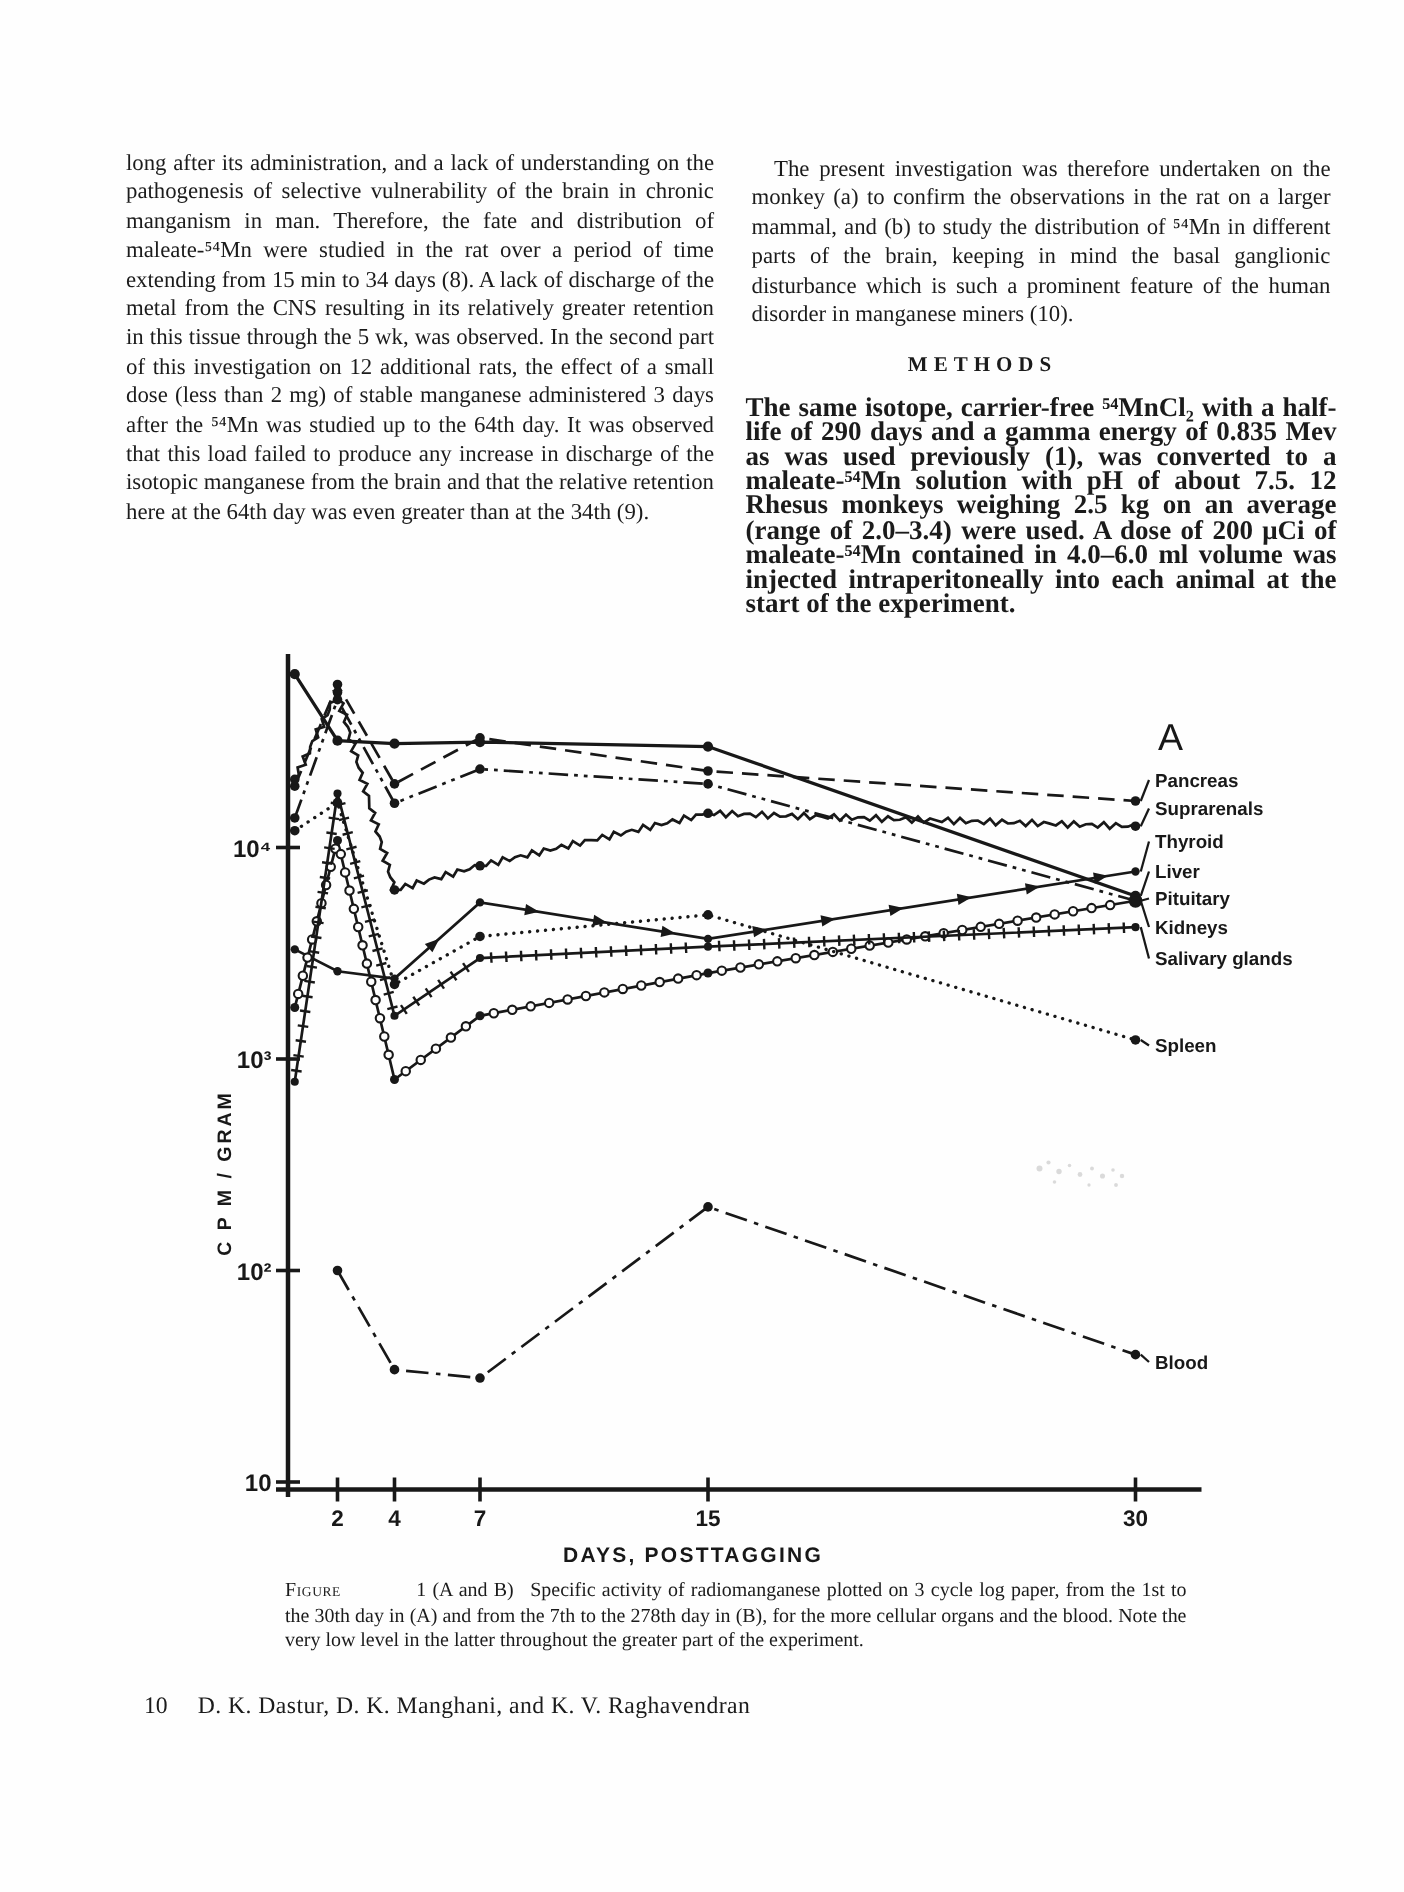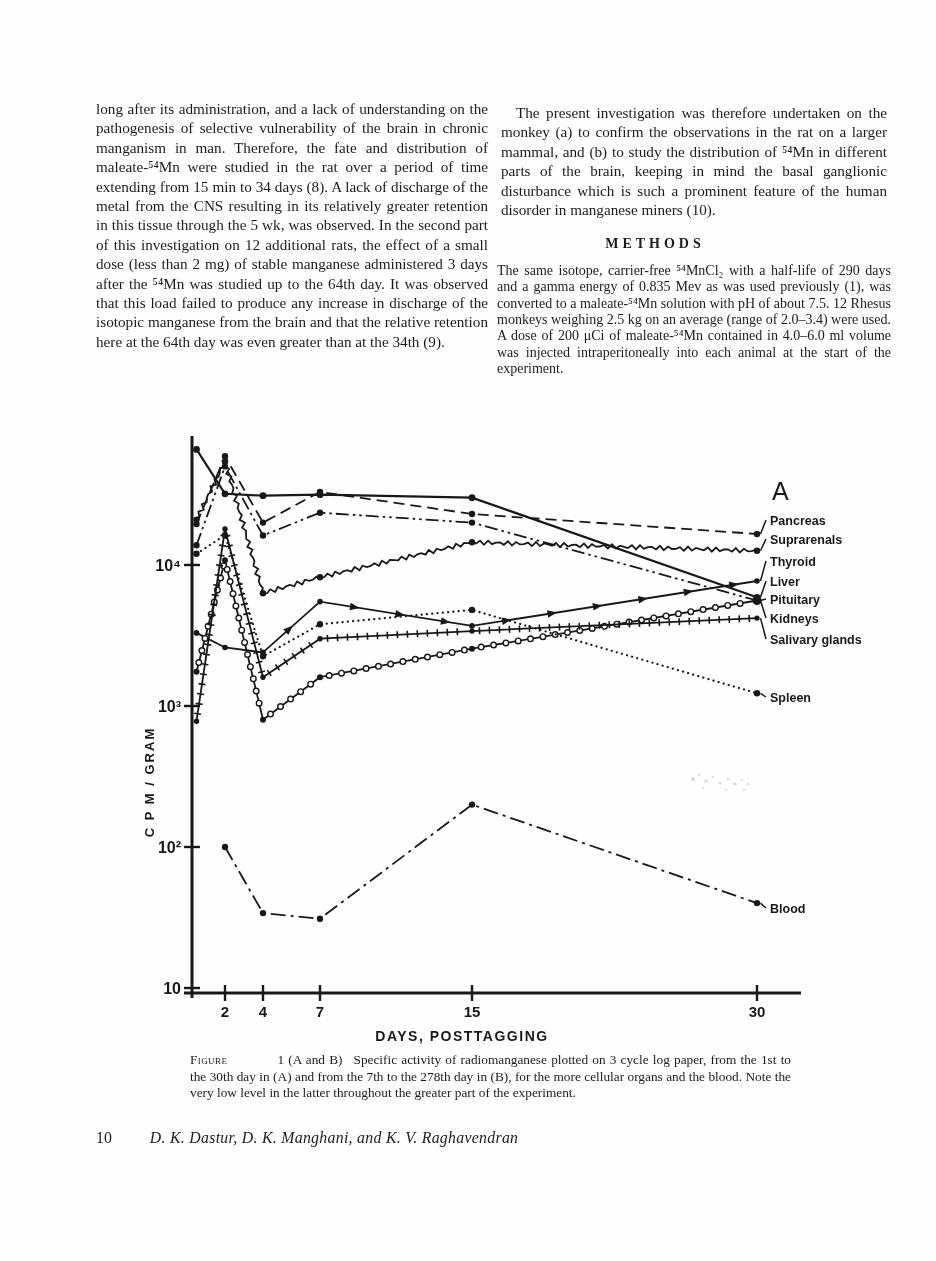--- a/index.html
+++ b/index.html
@@ -1,30 +1,30 @@
 <!DOCTYPE html>
 <html><head>
 <meta charset="utf-8">
 <style>
   html,body{margin:0;padding:0;}
   body{width:936px;height:1261px;position:relative;background:#fefefe;color:#1b1b1b;
        font-family:"Liberation Serif","DejaVu Serif",serif;overflow:hidden;}
   .abs{position:absolute;}
   .col{width:392px;text-align:justify;font-size:15.2px;line-height:19.4px;}
-  #col-left{left:96px;top:99px;}
+  #col-left{left:84px;top:99px;}
   #col-right{left:497px;top:99px;width:394px;}
   #right-intro{text-indent:15px;}
   #methods-heading{margin:15px 78px 9px 0;text-align:center;font-weight:700;
        letter-spacing:4px;font-size:14px;}
-  #methods-para{font-size:14px;line-height:16.4px;text-align:justify;}
+  #methods-para{font-size:18px;line-height:16.4px;text-align:justify;font-weight:bold;}
   #caption{left:190px;top:1052px;width:601px;font-size:13.3px;line-height:16.6px;text-align:justify;}
   .cap-label{font-variant:small-caps;letter-spacing:.4px;}
   .cap-num{margin-right:11px;margin-left:46px;}
   #footer{left:96px;top:1129px;font-size:15.8px;}
-  #footer .authors{font-style:italic;margin-left:34px;letter-spacing:.3px;}
+  #footer .authors{margin-left:16px;letter-spacing:.3px;}
   #chart{position:absolute;left:0;top:0;pointer-events:none;}
 </style>
 </head>
 <body>
 
 <div class="abs col" id="col-left">
   <p style="margin:0">long after its administration, and a lack of understanding on the pathogenesis of selective vulnerability of the brain in chronic manganism in man. Therefore, the fate and distribution of maleate-⁵⁴Mn were studied in the rat over a period of time extending from 15 min to 34 days (8). A lack of discharge of the metal from the CNS resulting in its relatively greater retention in this tissue through the 5 wk, was observed. In the second part of this investigation on 12 additional rats, the effect of a small dose (less than 2 mg) of stable manganese administered 3 days after the ⁵⁴Mn was studied up to the 64th day. It was observed that this load failed to produce any increase in discharge of the isotopic manganese from the brain and that the relative retention here at the 64th day was even greater than at the 34th (9).</p>
 </div>
 
 <div class="abs col" id="col-right">

